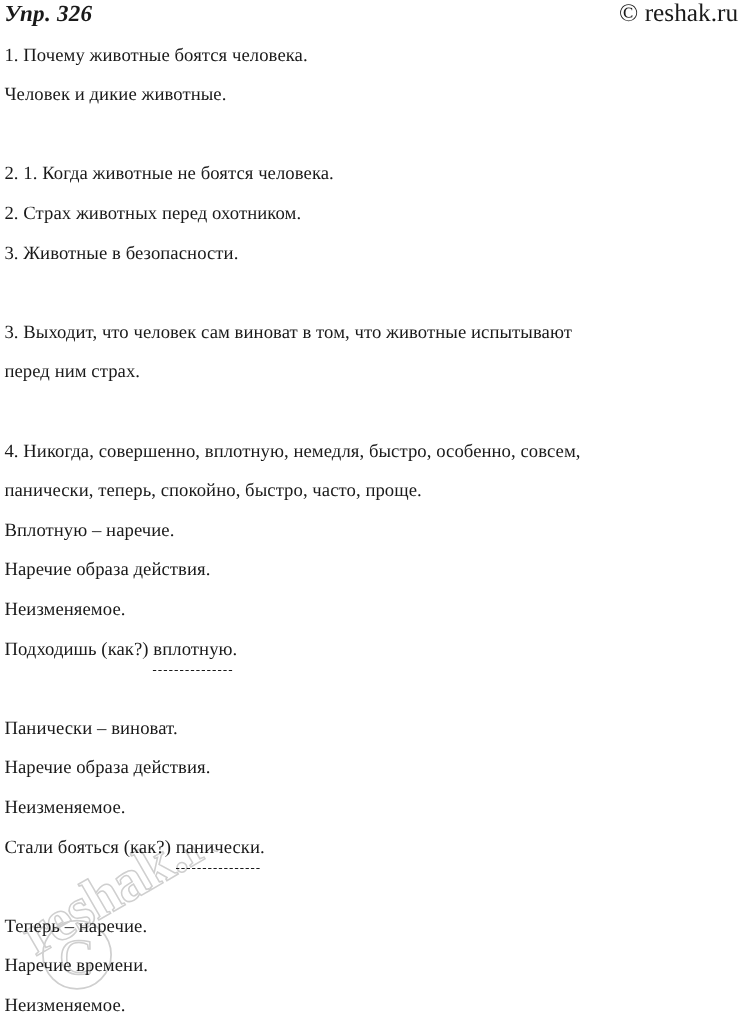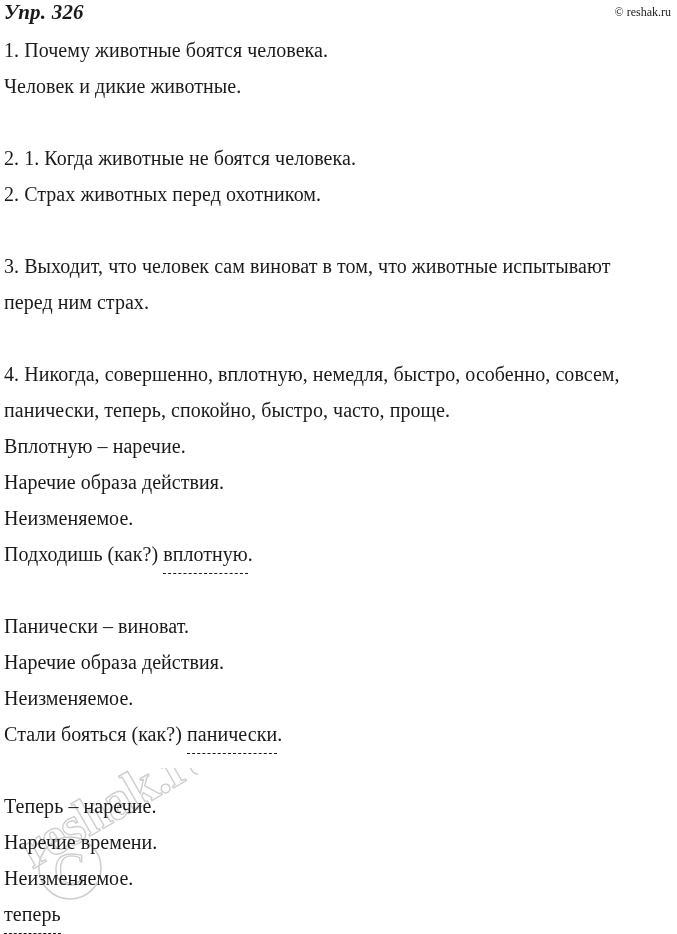--- a/index.html
+++ b/index.html
@@ -36,34 +36,34 @@
   }
   .exercise-title {
     font-weight: bold;
     font-style: italic;
     font-size: 21px;
     line-height: 24px;
     letter-spacing: 0.2px;
     white-space: nowrap;
   }
   .copyright {
-    font-size: 12px;
+    font-size: 23px;
     line-height: 24px;
     white-space: nowrap;
     padding-right: 2px;
   }
 
   
   .content {
     position: relative;
     z-index: 2;
     margin-top: 6px;
   }
   .line {
-    font-size: 20px;
+    font-size: 17px;
     line-height: 36px;
     white-space: nowrap;
     letter-spacing: 0.05px;
   }
   .gap-line {
     height: 36px;
   }
 
   
   .adv-underline {
@@ -141,20 +141,21 @@
 
   <div class="content">
 
     <div class="line">1. Почему животные боятся человека.</div>
     <div class="line">Человек и дикие животные.</div>
 
     <div class="gap-line"></div>
 
     <div class="line">2. 1. Когда животные не боятся человека.</div>
     <div class="line">2. Страх животных перед охотником.</div>
+    <div class="line">3. Животные в безопасности.</div>
 
     <div class="gap-line"></div>
 
     <div class="line">3. Выходит, что человек сам виноват в том, что животные испытывают</div>
     <div class="line">перед ним страх.</div>
 
     <div class="gap-line"></div>
 
     <div class="line">4. Никогда, совершенно, вплотную, немедля, быстро, особенно, совсем,</div>
     <div class="line">панически, теперь, спокойно, быстро, часто, проще.</div>

